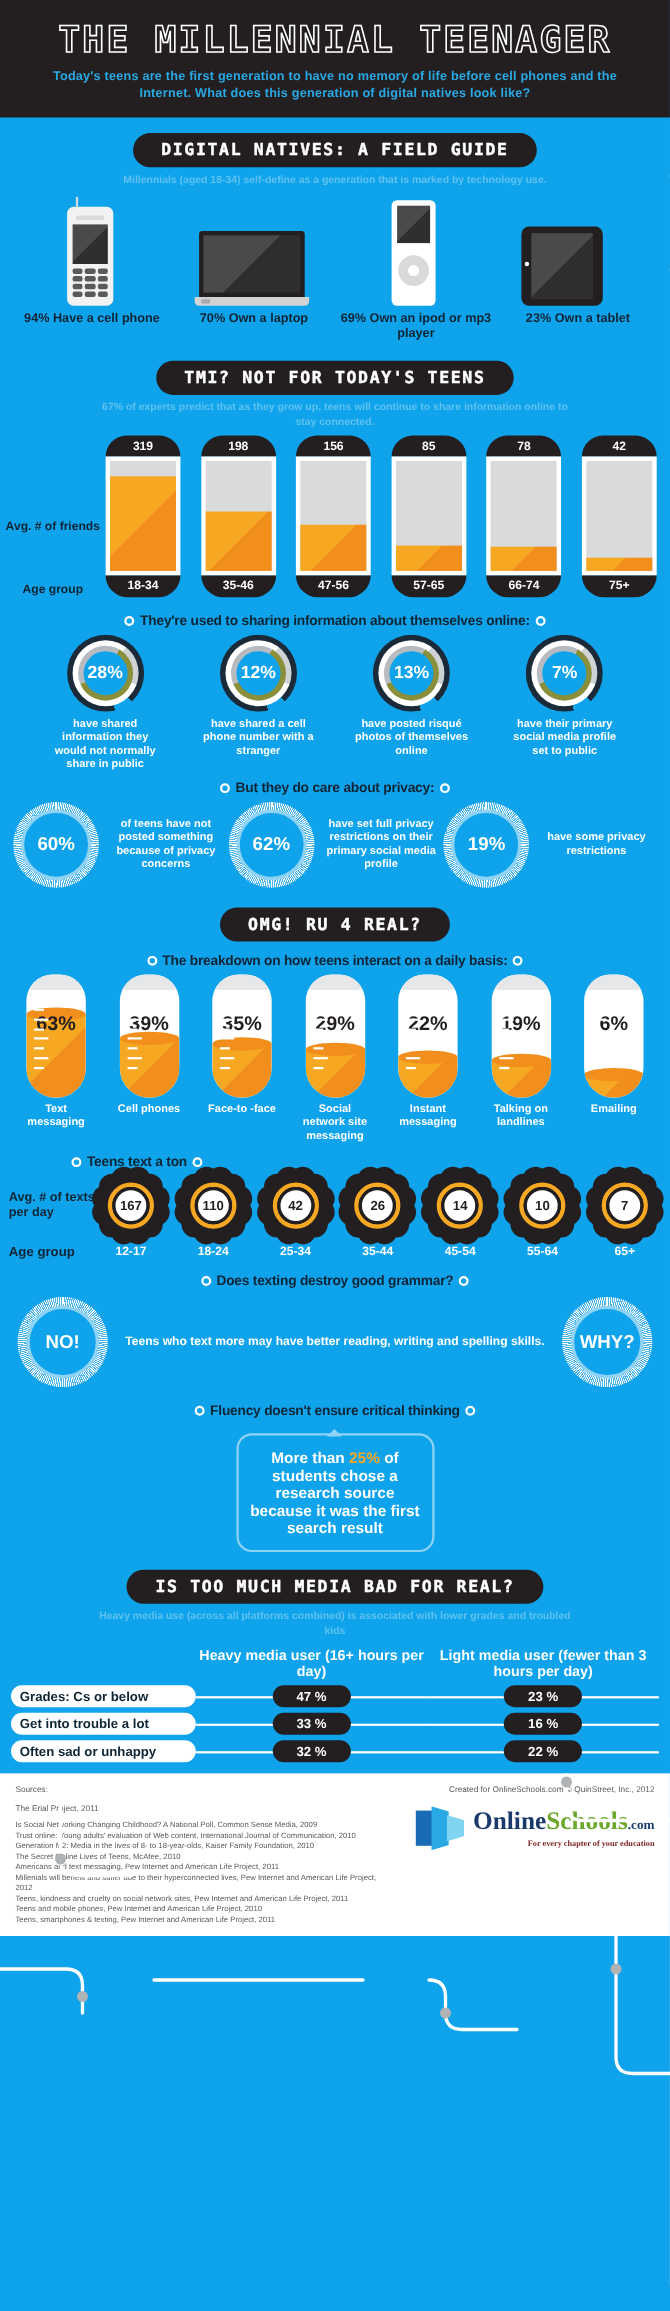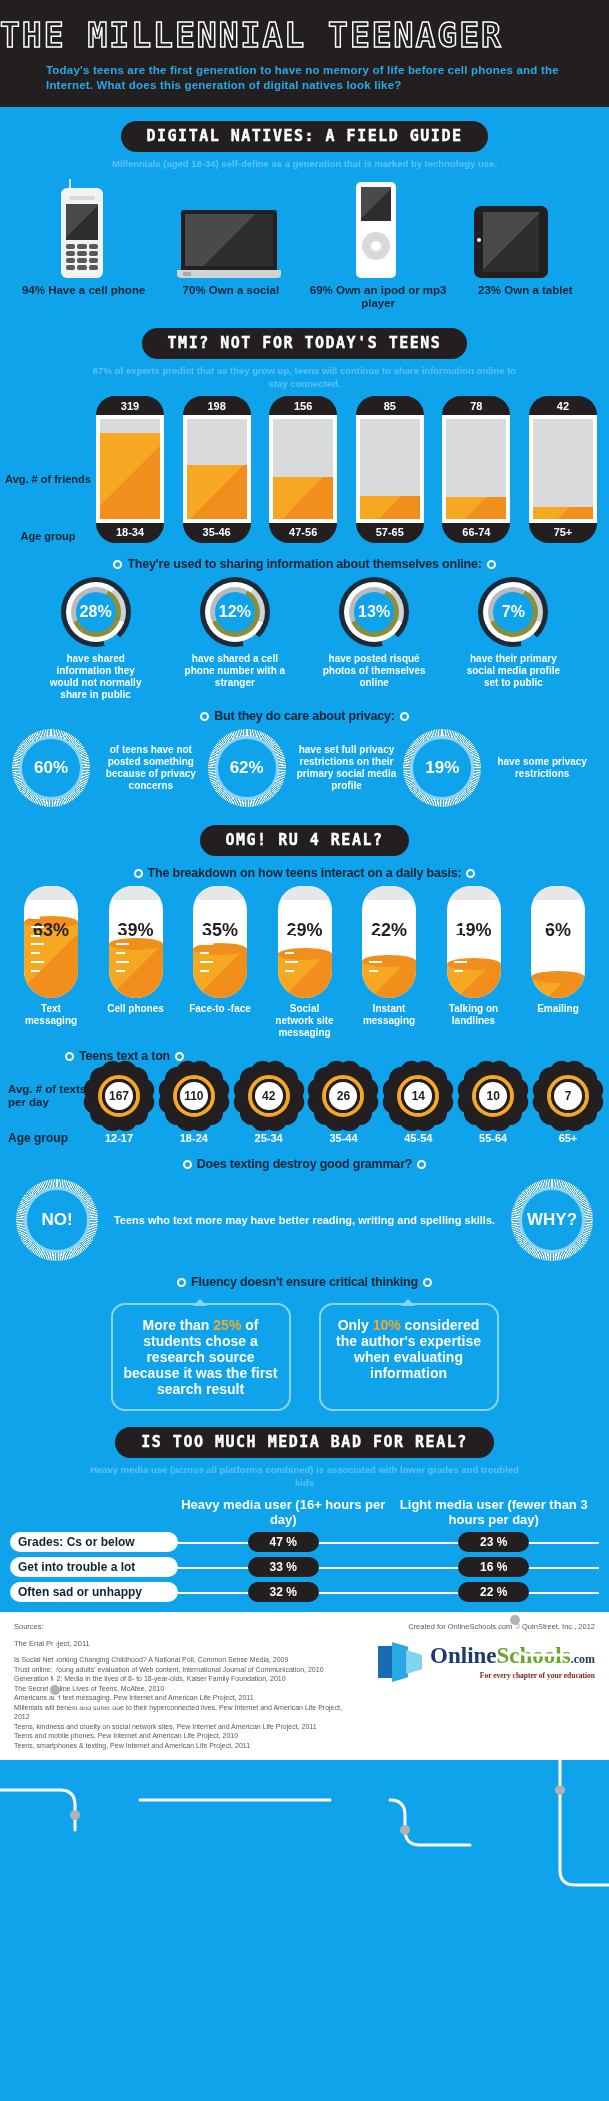--- a/index.html
+++ b/index.html
@@ -4,21 +4,21 @@
 <style>
   * { box-sizing: border-box; margin:0; padding:0; }
   html,body { background:#fff; }
   body {
     width:609px; height:2101px; position:relative; overflow:hidden;
     font-family:"Liberation Sans", sans-serif;
   }
   .page { width:609px; height:2101px; position:relative; background:#0fa3ec; }
 
   
-  .header { background:#231f20; padding:16px 0 14px; text-align:left; }
+  .header { background:#231f20; padding:16px 0 14px; text-align:center; }
   .title {
     font-family:"DejaVu Sans Mono", monospace;
     font-size:33px; letter-spacing:2px; color:#231f20;
     -webkit-text-stroke:1.4px #fff; font-weight:700;
     text-shadow:0 0 0 #fff;
   }
   .subtitle {
     color:#29a9e4; font-size:11.5px; font-weight:700; line-height:15px;
     padding:8px 46px 0; letter-spacing:.2px;
   }
@@ -332,21 +332,21 @@
         <div class="scr"></div>
           <div class="wheel"></div>
       </div>
       <div class="dev tablet">
           <i></i>
         </div>
     </div>
 
     <div class="devlabels" style="position:relative;z-index:2;">
       <div><span>94%</span> <span>Have a cell phone</span></div>
-      <div><span>70%</span> <span>Own a social</span></div>
+      <div><span>70%</span> <span>Own a laptop</span></div>
       <div><span>69%</span> <span>Own an ipod or mp3 player</span></div>
       <div><span>23%</span> <span>Own a tablet</span></div>
     </div>
   </div>
 
   <div class="band" style="padding-top:18px;">
     <div class="center" style="position:relative;z-index:2;">
       <span class="pill">TMI? NOT FOR TODAY'S TEENS</span>
     </div>
     <div class="sec-sub">67% of experts predict that as they grow up, teens will continue to share information online to stay connected.</div>
@@ -695,23 +695,20 @@
         </div>
     </div>
 
     <div class="lead" style="padding-top:14px;position:relative;z-index:2;">
       <span class="dot"></span><span>Fluency doesn't ensure critical thinking</span><span class="dot"></span>
     </div>
 
     <div class="bubbles" style="position:relative;z-index:2;">
       <div class="bub">
         <span>More than </span><span class="hl">25%</span><span> of students chose a research source because it was the first search result</span>
-      </div>
-      <div class="bub">
-        <span>Only </span><span class="hl">10%</span><span> considered the author's expertise when evaluating information</span>
       </div>
     </div>
   </div>
 
   <div class="band" style="padding-top:16px;padding-bottom:10px;">
     <div class="center" style="position:relative;z-index:2;">
       <span class="pill">IS TOO MUCH MEDIA BAD FOR REAL?</span>
     </div>
     <div class="sec-sub">Heavy media use (across all platforms combined) is associated with lower grades and troubled kids</div>
 

